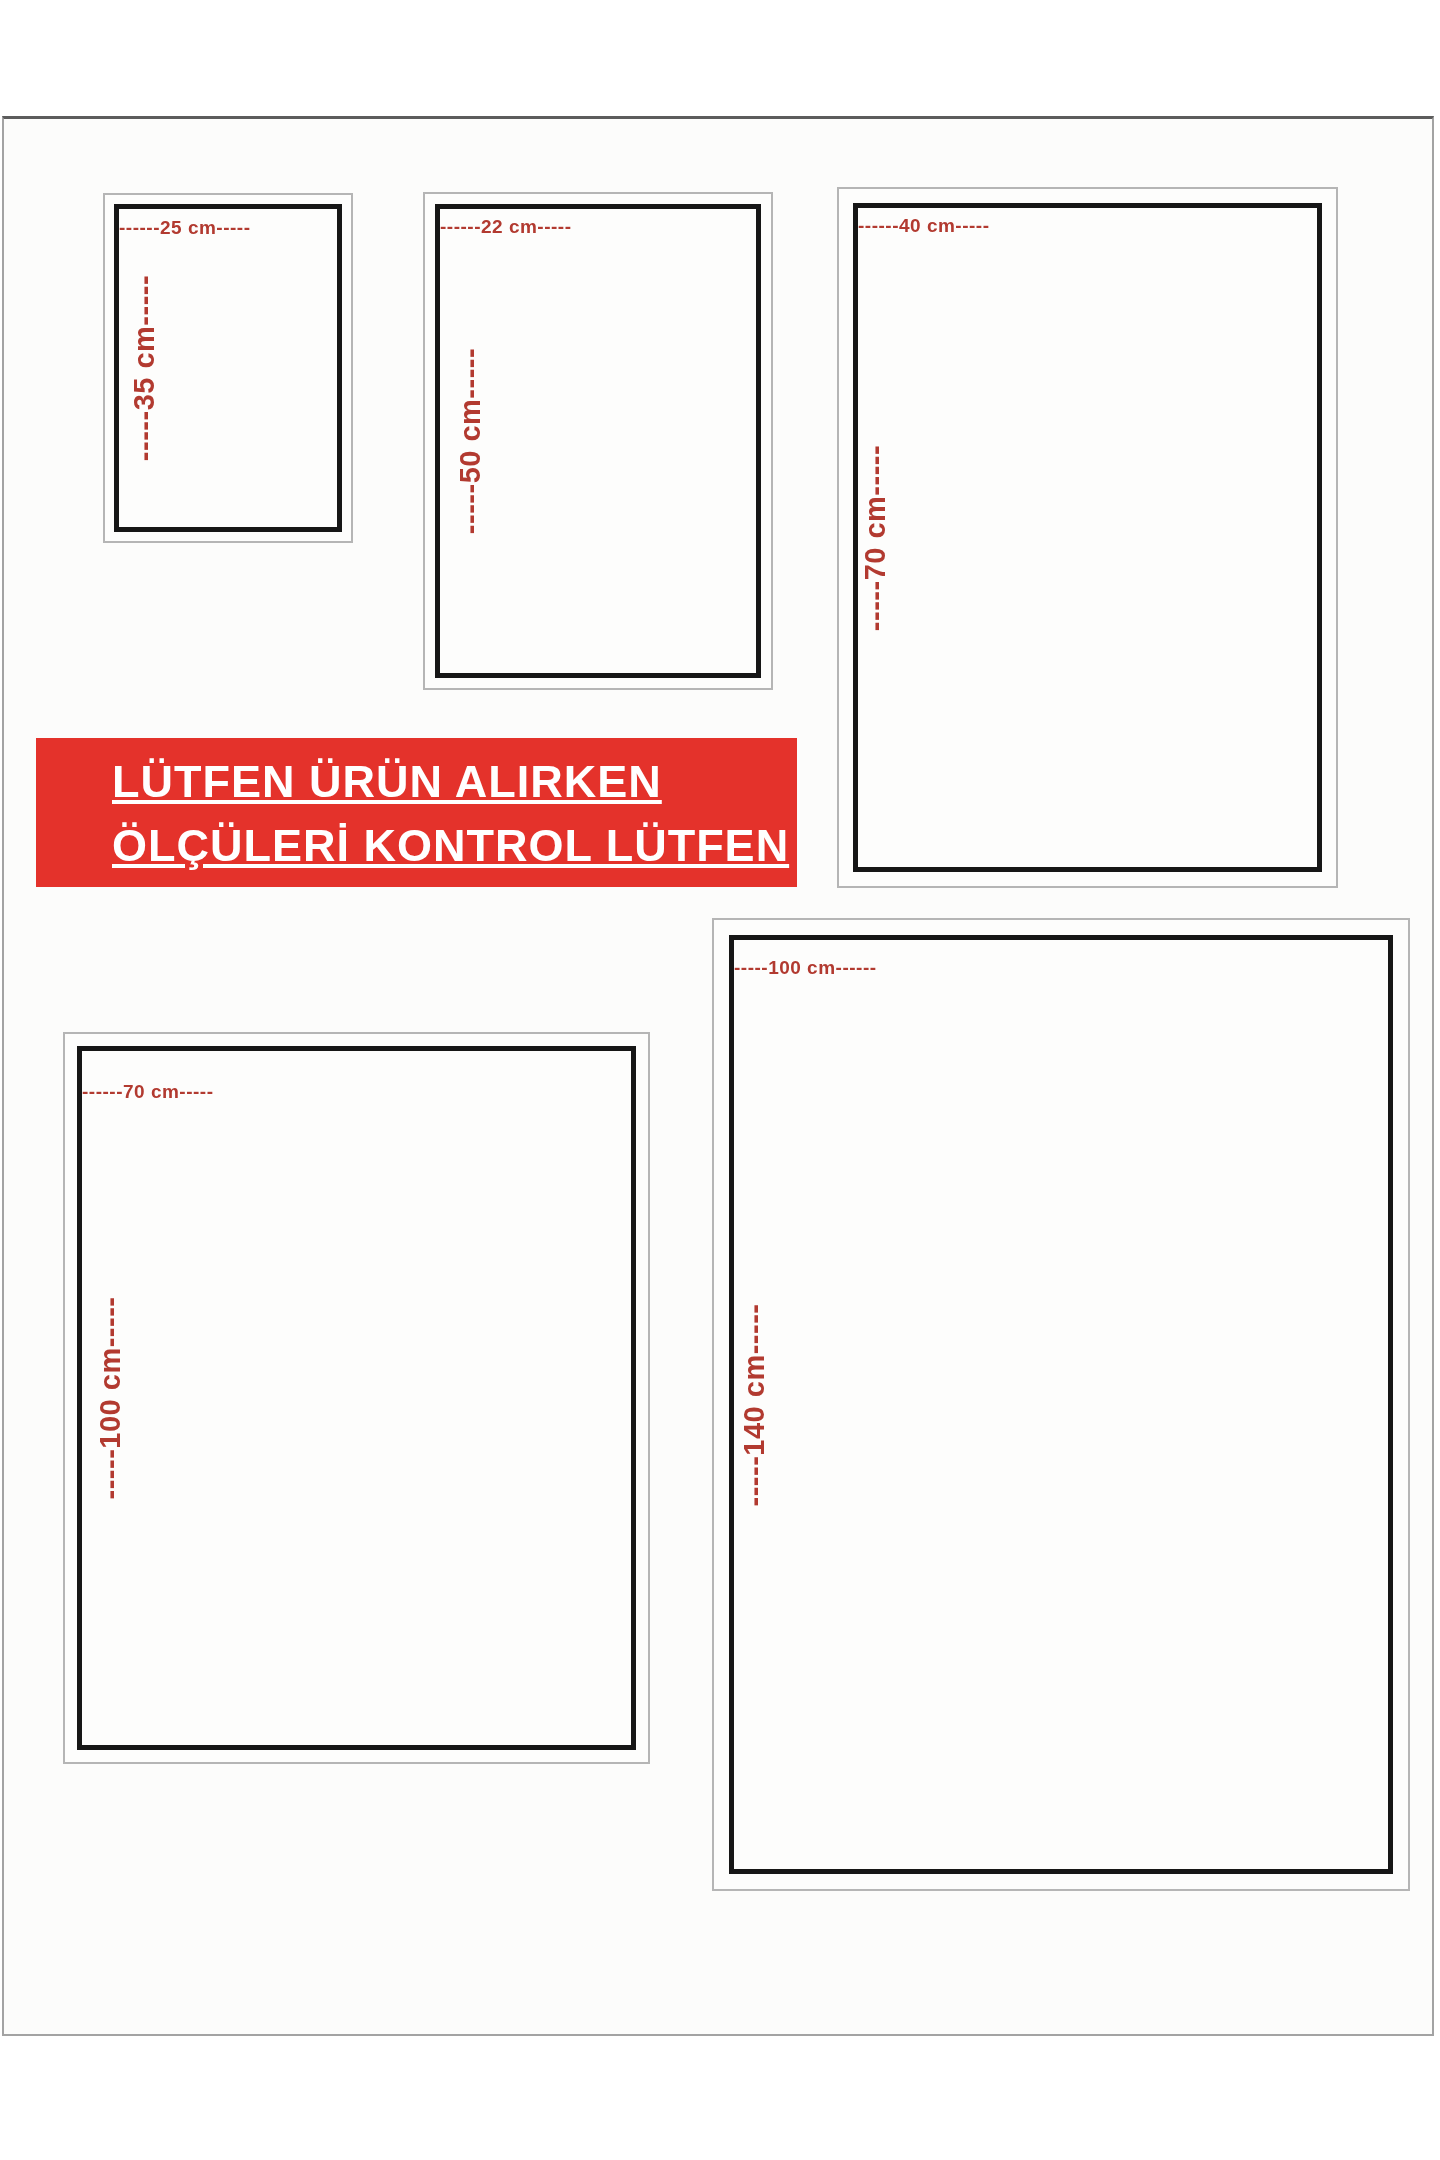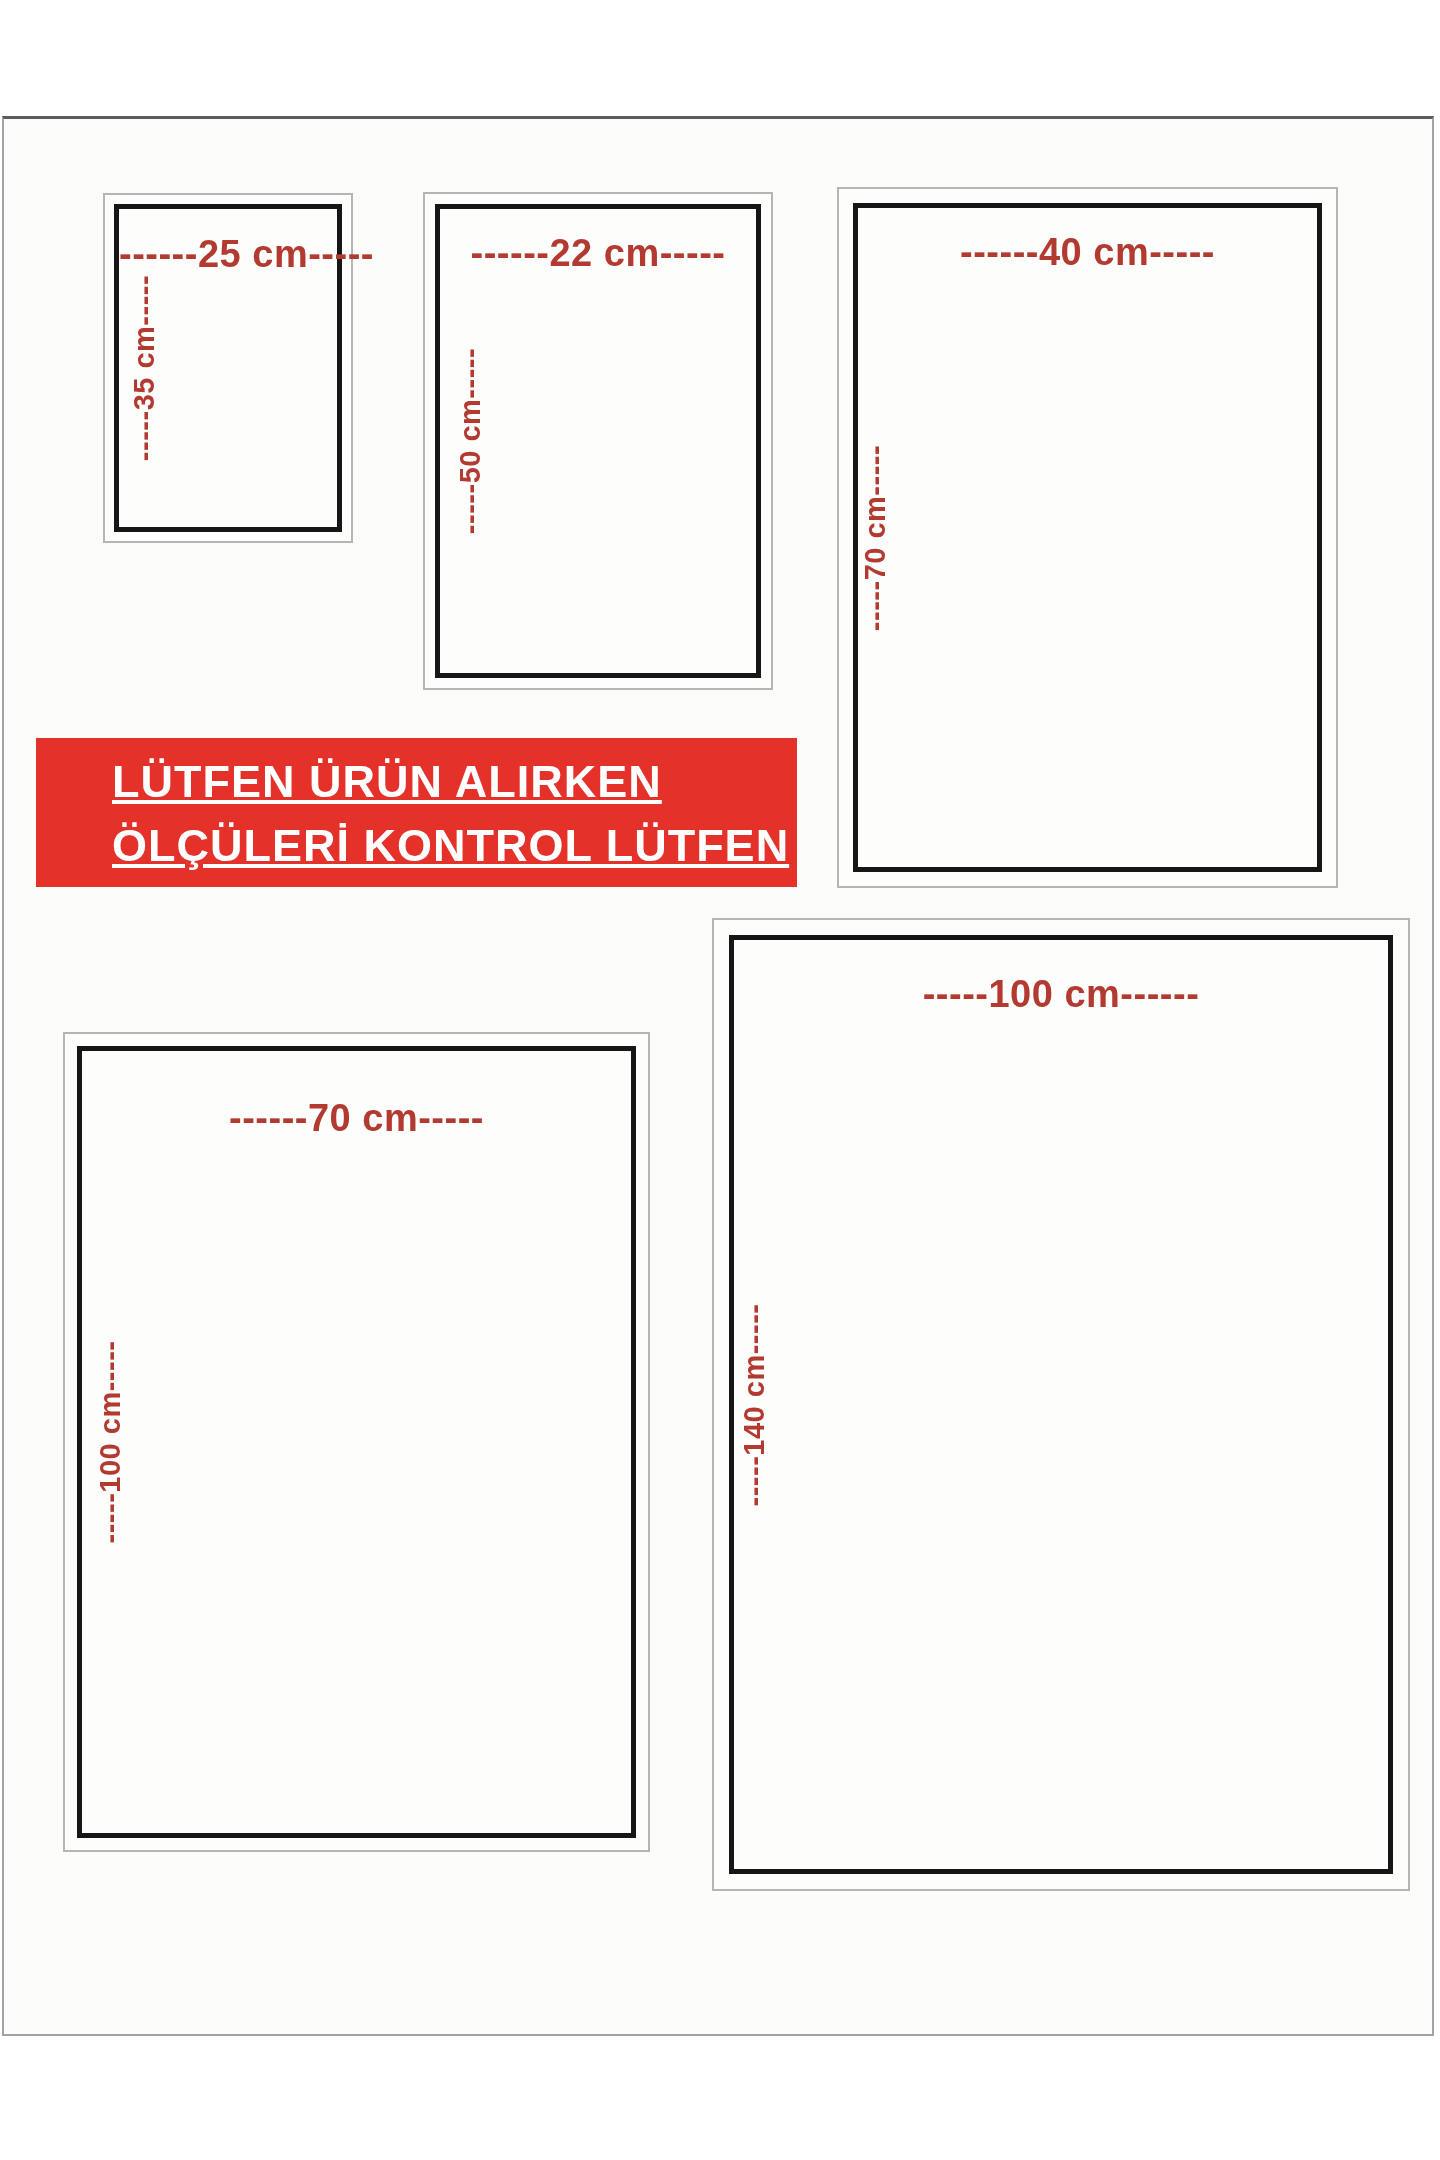--- a/index.html
+++ b/index.html
@@ -31,42 +31,40 @@
   .black-frame{
     position:absolute;
     inset:var(--inset,10px);
     border:5px solid var(--frame-black,#161616);
     box-sizing:border-box;
   }
   .w-label{
     position:absolute;
     top:var(--wl-top,8px);
     left:0;right:0;
-    text-align:center;
-    font-size:38px;font-weight:700;
+    font-size:19px;font-weight:700;
     letter-spacing:0.5px;
     color:var(--label-red,#b23a30);
     white-space:nowrap;
-    margin-top:16px;
   }
   .h-label{
     position:absolute;
     top:50%;
     left:var(--hl-left,26px);
     transform:translate(-50%,-50%) rotate(-90deg);
     font-size:29px;font-weight:700;
     letter-spacing:0.5px;
     color:var(--label-red,#b23a30);
     white-space:nowrap;
   }
   
   .b1{left:103px;top:193px;width:250px;height:350px;--inset:9px; --wl-top:8px; --hl-left:25px;}
   .b2{left:423px;top:192px;width:350px;height:498px;--inset:10px;--wl-top:7px; --hl-left:30px;}
   .b3{left:837px;top:187px;width:501px;height:701px;--inset:14px;--wl-top:7px; --hl-left:17px;}
-  .b4{left:63px; top:1032px;width:587px;height:820px;text-decoration:underline;--inset:12px;--wl-top:30px;--hl-left:28px;}
+  .b4{left:63px; top:1032px;width:587px;height:732px;text-decoration:underline;--inset:12px;--wl-top:30px;--hl-left:28px;}
   .b5{left:712px;top:918px;width:698px;height:973px;--inset:15px;--wl-top:17px;--hl-left:20px;}
 
   .banner{
     position:absolute;
     left:36px;top:738px;
     width:761px;height:149px;
     background:var(--banner-bg,#e4322b);
     color:var(--banner-text,#ffffff);
     box-sizing:border-box;
     padding:12px 0 0 76px;

